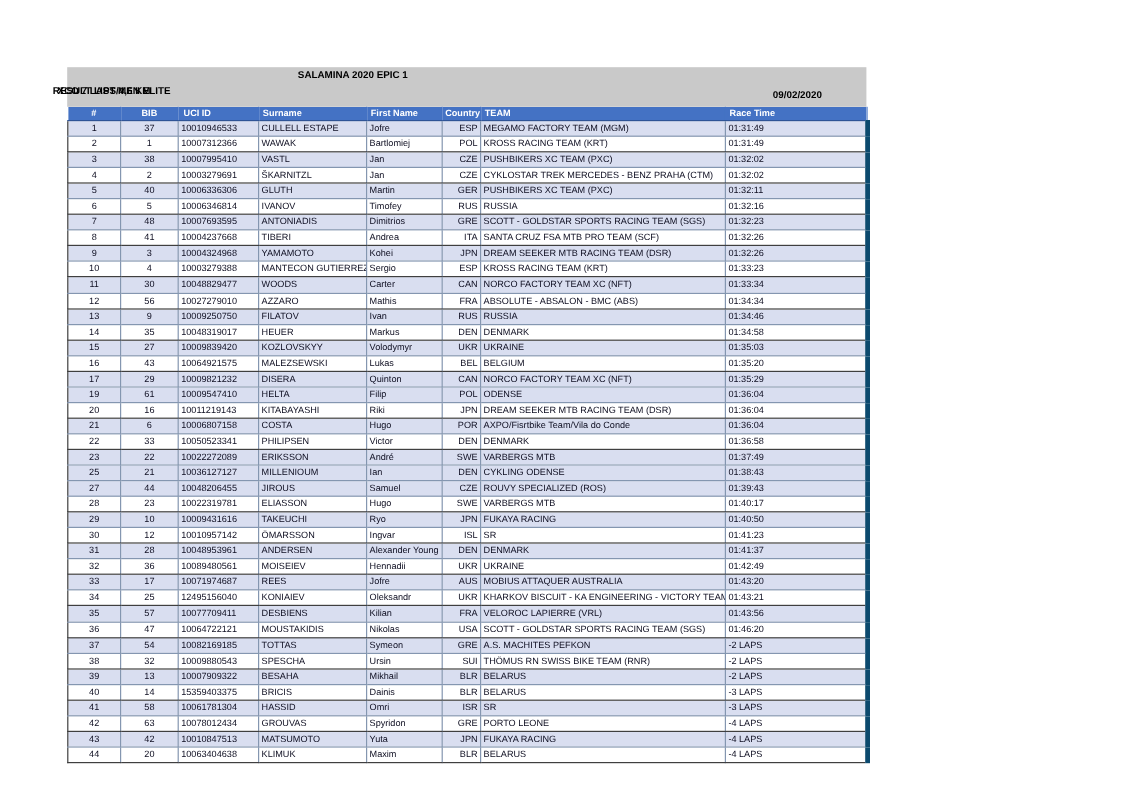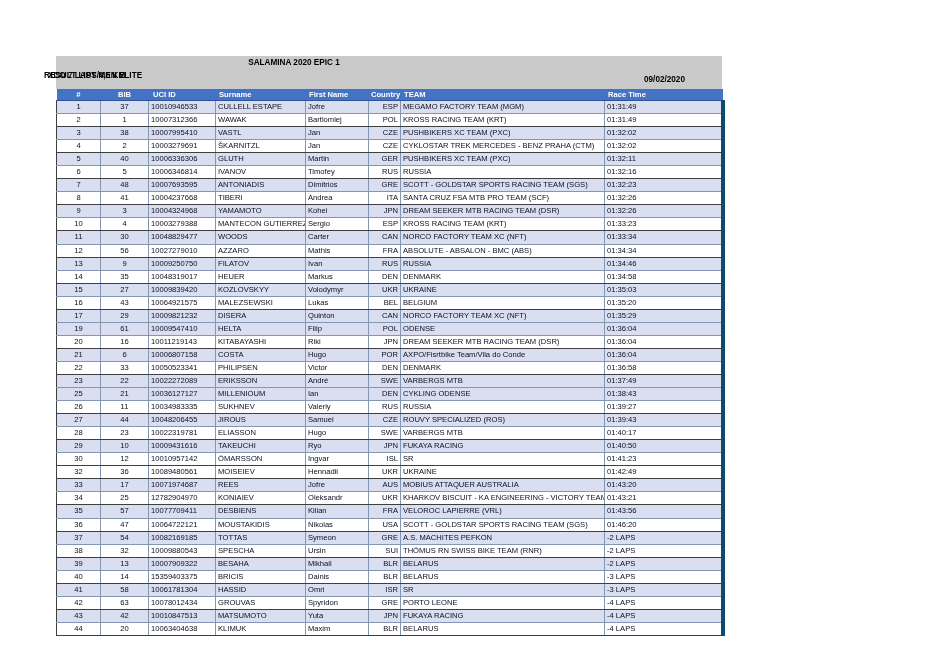--- a/index.html
+++ b/index.html
@@ -393,30 +393,20 @@
         <tr class="band">
           <td class="c-num">25</td>
           <td class="c-bib">21</td>
           <td class="c-uci">10036127127</td>
           <td class="c-sur">MILLENIOUM</td>
           <td class="c-first">Ian</td>
           <td class="c-country">DEN</td>
           <td class="c-team">CYKLING ODENSE</td>
           <td class="c-time">01:38:43</td>
         </tr>
-        <tr class="plain sep">
-          <td class="c-num">26</td>
-          <td class="c-bib">11</td>
-          <td class="c-uci">10034983335</td>
-          <td class="c-sur">SUKHNEV</td>
-          <td class="c-first">Valeriy</td>
-          <td class="c-country">RUS</td>
-          <td class="c-team">RUSSIA</td>
-          <td class="c-time">01:39:27</td>
-        </tr>
         <tr class="band">
           <td class="c-num">27</td>
           <td class="c-bib">44</td>
           <td class="c-uci">10048206455</td>
           <td class="c-sur">JIROUS</td>
           <td class="c-first">Samuel</td>
           <td class="c-country">CZE</td>
           <td class="c-team">ROUVY SPECIALIZED (ROS)</td>
           <td class="c-time">01:39:43</td>
         </tr>
@@ -443,20 +433,30 @@
         <tr class="plain sep">
           <td class="c-num">30</td>
           <td class="c-bib">12</td>
           <td class="c-uci">10010957142</td>
           <td class="c-sur">ÖMARSSON</td>
           <td class="c-first">Ingvar</td>
           <td class="c-country">ISL</td>
           <td class="c-team">SR</td>
           <td class="c-time">01:41:23</td>
         </tr>
+        <tr class="band">
+          <td class="c-num">31</td>
+          <td class="c-bib">28</td>
+          <td class="c-uci">10048953961</td>
+          <td class="c-sur">ANDERSEN</td>
+          <td class="c-first">Alexander Young</td>
+          <td class="c-country">DEN</td>
+          <td class="c-team">DENMARK</td>
+          <td class="c-time">01:41:37</td>
+        </tr>
         <tr class="plain sep">
           <td class="c-num">32</td>
           <td class="c-bib">36</td>
           <td class="c-uci">10089480561</td>
           <td class="c-sur">MOISEIEV</td>
           <td class="c-first">Hennadii</td>
           <td class="c-country">UKR</td>
           <td class="c-team">UKRAINE</td>
           <td class="c-time">01:42:49</td>
         </tr>
@@ -466,21 +466,21 @@
           <td class="c-uci">10071974687</td>
           <td class="c-sur">REES</td>
           <td class="c-first">Jofre</td>
           <td class="c-country">AUS</td>
           <td class="c-team">MOBIUS ATTAQUER AUSTRALIA</td>
           <td class="c-time">01:43:20</td>
         </tr>
         <tr class="plain sep">
           <td class="c-num">34</td>
           <td class="c-bib">25</td>
-          <td class="c-uci">12782904970</td>
+          <td class="c-uci">12495156040</td>
           <td class="c-sur">KONIAIEV</td>
           <td class="c-first">Oleksandr</td>
           <td class="c-country">UKR</td>
           <td class="c-team">KHARKOV BISCUIT - KA ENGINEERING - VICTORY TEAM (VIC)</td>
           <td class="c-time">01:43:21</td>
         </tr>
         <tr class="band">
           <td class="c-num">35</td>
           <td class="c-bib">57</td>
           <td class="c-uci">10077709411</td>

